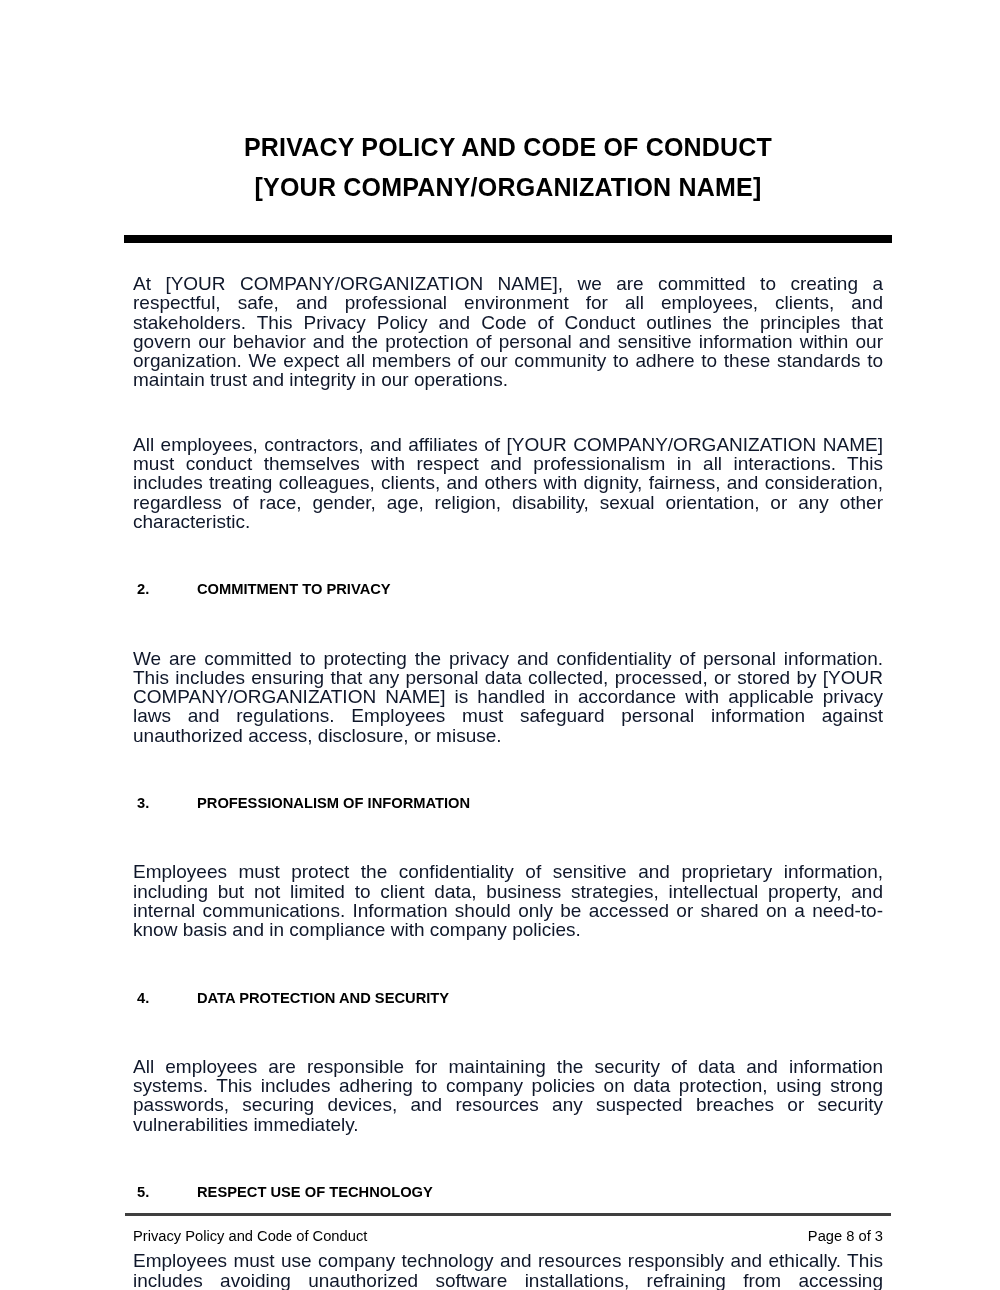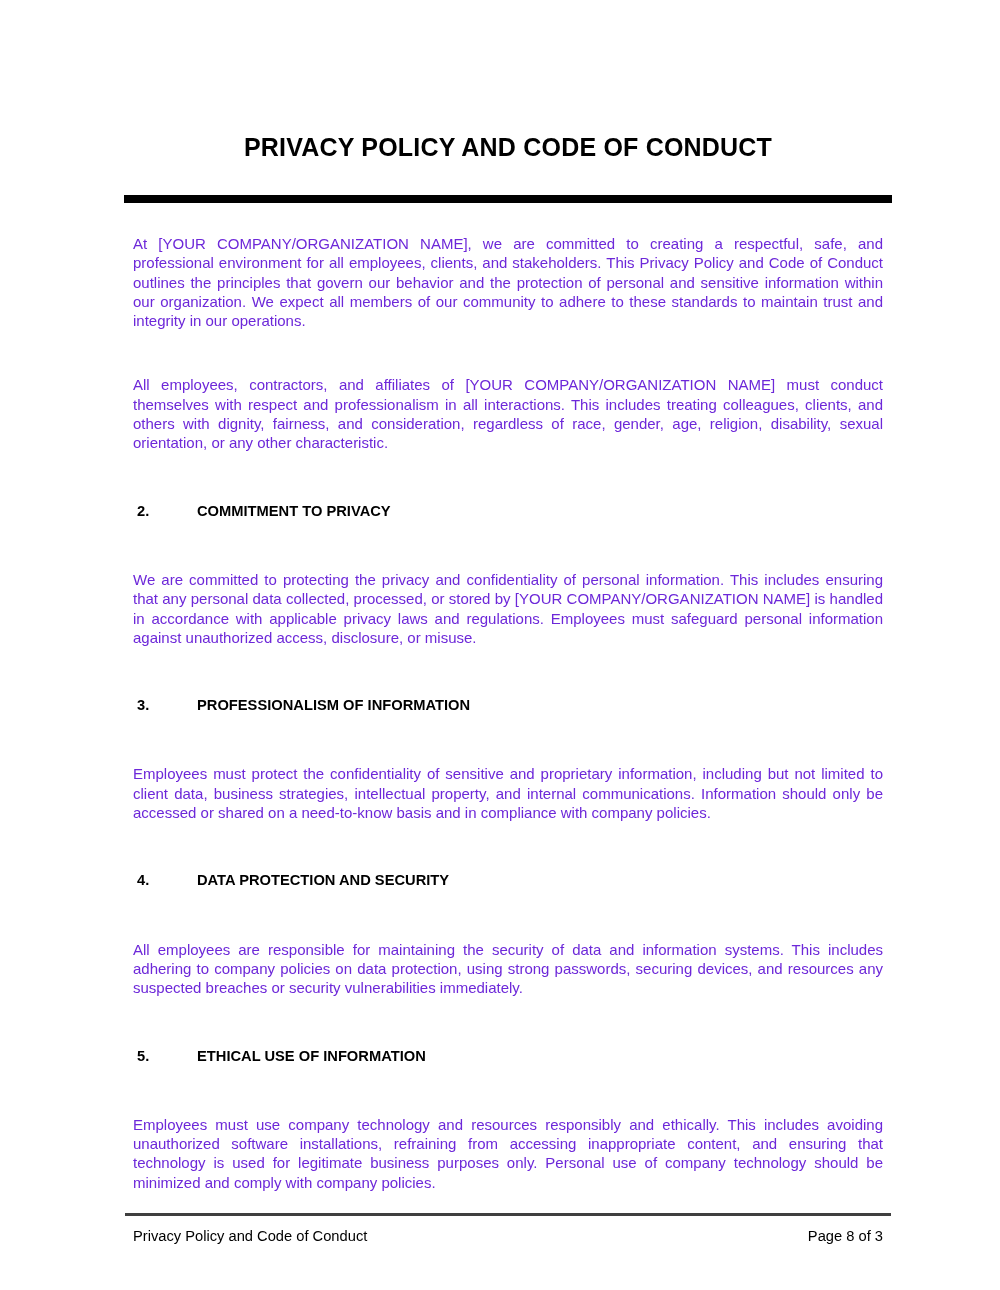--- a/index.html
+++ b/index.html
@@ -30,24 +30,24 @@
     letter-spacing: 0.2px;
     white-space: nowrap;
   }
   .title-rule {
     height: 5px;
     background: #000000;
     margin: 24px -5px 0 -5px;
     border: none;
   }
   .body-text {
-    font-size: 15px;
+    font-size: 19px;
     line-height: 19.3px;
     text-align: justify;
-    color: #6d28d9;
+    color: #0f172a;
   }
   .intro { margin-top: 27px; }
   .section-heading {
     margin-top: 37px;
     font-size: 14.7px;
     line-height: 19.3px;
     font-weight: bold;
     white-space: nowrap;
   }
   .section-heading.first { margin-top: 40px; }
@@ -72,20 +72,21 @@
   }
 </style>
 </head>
 <body>
 
 <div class="page">
   <div class="content">
 
     <div class="doc-title">
       <div>PRIVACY POLICY AND CODE OF CONDUCT</div>
+      <div>[YOUR COMPANY/ORGANIZATION NAME]</div>
     </div>
 
     <div class="title-rule"></div>
 
     <p class="body-text intro">At [YOUR COMPANY/ORGANIZATION NAME], we are committed to creating a respectful, safe, and professional environment for all employees, clients, and stakeholders. This Privacy Policy and Code of Conduct outlines the principles that govern our behavior and the protection of personal and sensitive information within our organization. We expect all members of our community to adhere to these standards to maintain trust and integrity in our operations.</p>
 
     <p class="body-text section-body">All employees, contractors, and affiliates of [YOUR COMPANY/ORGANIZATION NAME] must conduct themselves with respect and professionalism in all interactions. This includes treating colleagues, clients, and others with dignity, fairness, and consideration, regardless of race, gender, age, religion, disability, sexual orientation, or any other characteristic.</p>
 
     <div class="section-heading">
       <span class="num">2.</span><span>COMMITMENT TO PRIVACY</span>
@@ -96,21 +97,21 @@
       <span class="num">3.</span><span>PROFESSIONALISM OF INFORMATION</span>
     </div>
     <p class="body-text section-body">Employees must protect the confidentiality of sensitive and proprietary information, including but not limited to client data, business strategies, intellectual property, and internal communications. Information should only be accessed or shared on a need-to-know basis and in compliance with company policies.</p>
 
     <div class="section-heading">
       <span class="num">4.</span><span>DATA PROTECTION AND SECURITY</span>
     </div>
     <p class="body-text section-body">All employees are responsible for maintaining the security of data and information systems. This includes adhering to company policies on data protection, using strong passwords, securing devices, and resources any suspected breaches or security vulnerabilities immediately.</p>
 
     <div class="section-heading">
-      <span class="num">5.</span><span>ETHICAL USE OF INFORMATION</span>
+      <span class="num">5.</span><span>RESPECT USE OF TECHNOLOGY</span>
     </div>
     <p class="body-text section-body">Employees must use company technology and resources responsibly and ethically. This includes avoiding unauthorized software installations, refraining from accessing inappropriate content, and ensuring that technology is used for legitimate business purposes only. Personal use of company technology should be minimized and comply with company policies.</p>
 
   </div>
 
   <div class="footer">
     <span>Privacy Policy and Code of Conduct</span>
     <span>Page 8 of 3</span>
   </div>
 </div>

